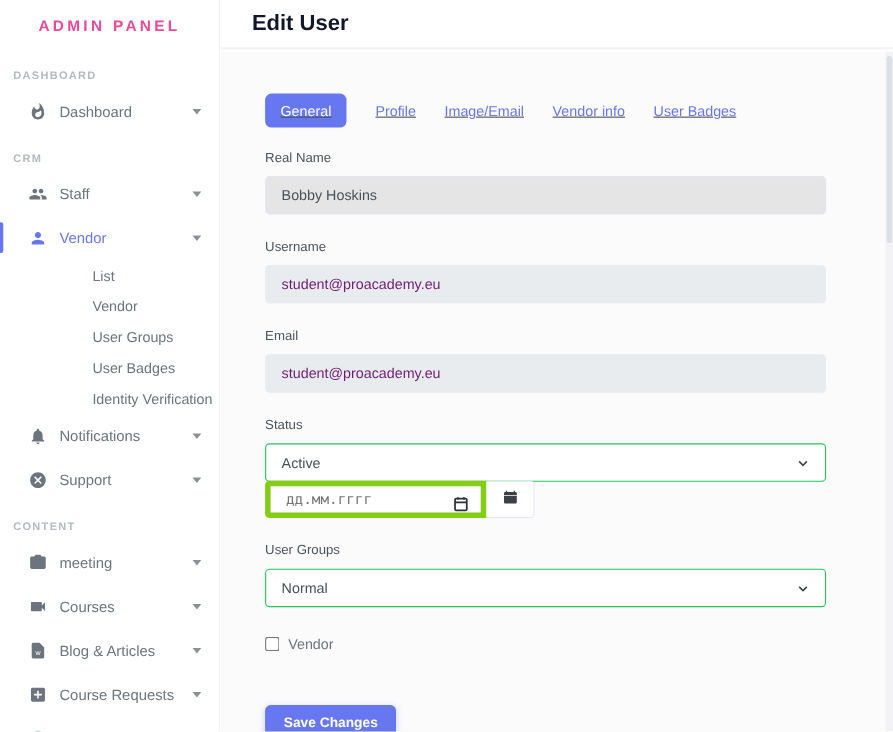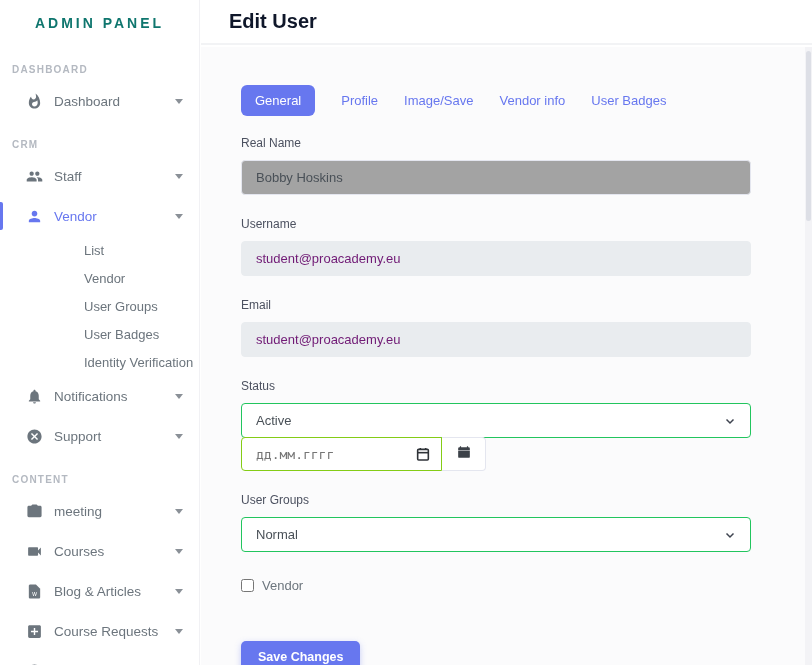--- a/index.html
+++ b/index.html
@@ -8,21 +8,21 @@
     font-family:"Liberation Sans", sans-serif;
     background:#fff; color:#495057; position:relative;
   }
   
   .sidebar {
     position:absolute; left:0; top:0; width:200px; height:665px;
     background:#fff; border-right:1px solid #f1f1f4; overflow:hidden;
   }
   .brand {
     height:46px; display:flex; align-items:center; justify-content:center;
-    font-size:14px; font-weight:700; letter-spacing:3px; color:#0f766e;
+    font-size:14px; font-weight:700; letter-spacing:3px; color:#ec4899;
   }
   .section-label {
     padding:18px 12px 6px 12px; font-size:10px; font-weight:600;
     letter-spacing:1.2px; color:#b4b9c1;
   }
   .nav-item {
     height:40px; display:flex; align-items:center; position:relative;
     padding:0 16px 0 26px; color:#6c757d; cursor:pointer;
   }
   .nav-item .nav-icon { width:17px; height:17px; margin-right:11px; display:flex; align-items:center; color:#6c757d; flex:none; }
@@ -56,49 +56,49 @@
   }
   
   .scrollbar-track {
     position:absolute; right:0; top:0; bottom:0; width:7px; background:#f3f3f6;
   }
   .scrollbar-thumb {
     position:absolute; right:1px; top:4px; width:5px; height:170px;
     background:#dddfe6; border-radius:3px;
   }
   
-  .tabs { display:flex; align-items:center; gap:26px; margin-bottom:20px; }
+  .tabs { display:flex; align-items:center; gap:26px; margin-bottom:20px;text-decoration:underline; }
   .tab {
     font-size:13px; color:#6777ef; cursor:pointer; padding:8px 0;
   }
   .tab.active {
     background:#6777ef; color:#fff; border-radius:6px; padding:8px 14px;
     font-weight:500;
   }
   
   .form { width:510px; }
   .field { margin-bottom:22px; }
   .field-label { font-size:12px; color:#4c5160; margin-bottom:10px; font-weight:500; }
   .text-input {
-    width:100%; height:35px; background:#a3a3a3; border:1px solid #e4e6ef;
+    width:100%; height:35px; background:#e5e5e5; border:1px solid #e4e6ef;
     border-radius:4px; padding:0 14px; font-size:13px; color:#495057;
     font-family:"Liberation Sans", sans-serif; outline:none;
   }
   .text-input.disabled { background:#e9ecef; border-color:#e9ecef; color:#701a75; }
   .select {
     width:100%; height:35px; background:#fff; border:1px solid #22c55e;
     border-radius:4px; padding:0 14px; font-size:13px; color:#495057;
     display:flex; align-items:center; justify-content:space-between; cursor:pointer;
   }
   .select .chev svg { width:12px; height:12px; stroke:#3f4450; stroke-width:3; fill:none; display:block; }
   
   .date-group { display:flex; margin-top:-1px; width:245px; }
   .date-input-wrap {
     position:relative; width:201px; height:34px; background:#fff;
-    border:1px solid #84cc16; border-radius:4px 0 0 4px;
+    border:5px solid #84cc16; border-radius:4px 0 0 4px;
   }
   .date-input {
     width:100%; height:100%; border:none; outline:none; background:transparent;
     padding:0 34px 0 14px; font-size:13px; color:#757a82;
     font-family:"DejaVu Sans Mono", monospace;
   }
   .date-native-icon {
     position:absolute; right:10px; top:8px; width:16px; height:16px; color:#2f3338; cursor:pointer;
   }
   .date-native-icon svg { width:16px; height:16px; }
@@ -250,21 +250,21 @@
   <div class="content">
     <div class="scrollbar-track">
       <div class="scrollbar-thumb"></div>
     </div>
 
     <div class="form">
 
       <div class="tabs">
         <div class="tab active">General</div>
         <div class="tab">Profile</div>
-        <div class="tab">Image/Save</div>
+        <div class="tab">Image/Email</div>
         <div class="tab">Vendor info</div>
         <div class="tab">User Badges</div>
       </div>
 
       <div class="field">
         <div class="field-label">Real Name</div>
         <input class="text-input" type="text" value="Bobby Hoskins" style="">
       </div>
 
       <div class="field">

